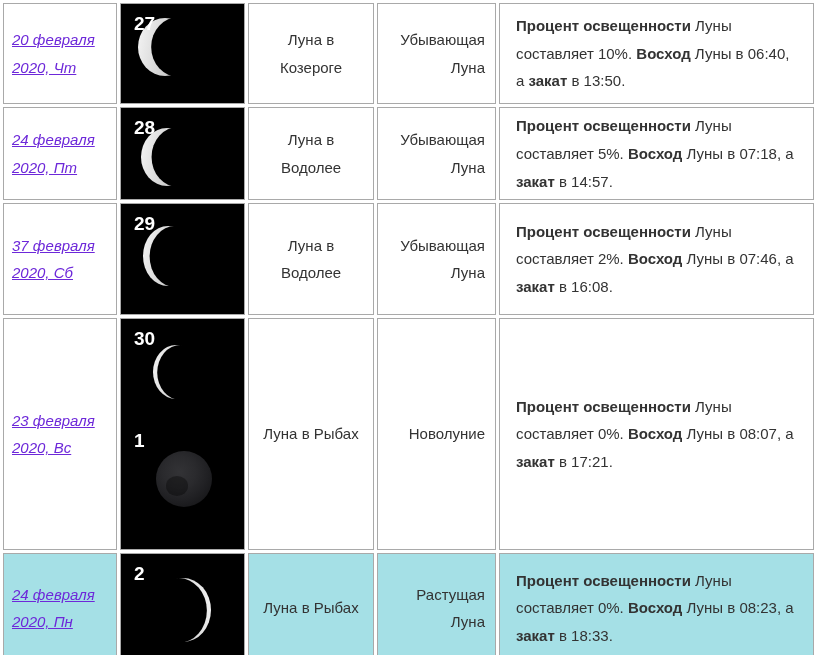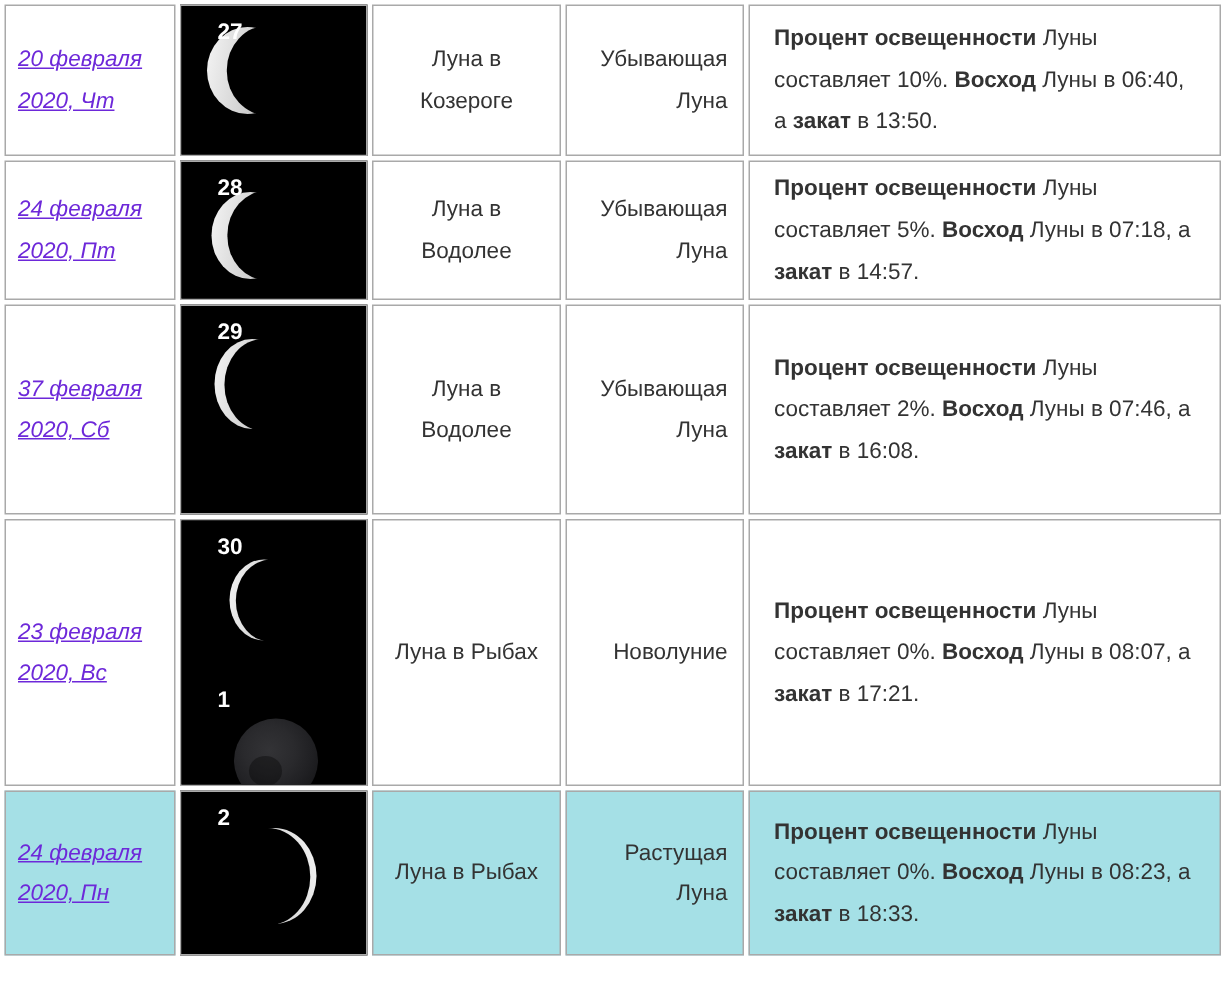--- a/index.html
+++ b/index.html
@@ -1,26 +1,26 @@
 <!DOCTYPE html>
 <html><head>
 <meta charset="utf-8">
 <style>
   html,body{margin:0;padding:0;background:#fff;}
   body{font-family:"Liberation Sans","DejaVu Sans",sans-serif;font-size:15px;color:#333;}
   table.mooncal{width:817px;table-layout:fixed;border-collapse:separate;border-spacing:3px;}
   td.cell{border:1px solid #a9a9a9;vertical-align:middle;box-sizing:border-box;background:#fff;line-height:1.85;}
   col.c-date{width:114px;} col.c-moon{width:125px;} col.c-zodiac{width:126px;} col.c-phase{width:119px;} col.c-desc{width:auto;}
-  tr.r1 td{height:101px;} tr.r2 td{height:76px;} tr.r3 td{height:140px;}
-  tr.r4 td{height:178px;} tr.r5 td{height:110px;}
+  tr.r1 td{height:101px;} tr.r2 td{height:76px;} tr.r3 td{height:112px;}
+  tr.r4 td{height:232px;} tr.r5 td{height:110px;}
   td.date-cell{padding:4px 8px;}
   a.date-link{color:#6d28d9;text-decoration:underline;font-style:italic;}
   td.moon-cell{padding:0;background:#000;}
   .moon-scene{position:relative;width:100%;height:100%;background:#000;overflow:hidden;}
-  .moon-num{position:absolute;left:24px;color:#fff;font-weight:bold;font-size:15px;line-height:1;z-index:3;}
+  .moon-num{position:absolute;left:13px;color:#fff;font-weight:bold;font-size:19px;line-height:1;z-index:3;}
   .num-top{top:10px;}
   .num-mid{top:112px;}
   .crescent{position:absolute;border-radius:50%;background:linear-gradient(100deg,#f5f5f5 0%,#cfcfcf 55%,#9a9a9a 100%);}
   .crescent::after{content:'';position:absolute;top:-1%;left:0;width:102%;height:102%;border-radius:50%;background:#000;transform:translateX(var(--shift));}
   .cres-27{width:54px;height:58px;left:17px;top:14px;--shift:24%;}
   .cres-28{width:52px;height:58px;left:20px;top:20px;--shift:20%;}
   .cres-29{width:50px;height:60px;left:22px;top:22px;--shift:13%;}
   .cres-30{width:46px;height:54px;left:32px;top:26px;--shift:9%;}
   .cres-2{width:56px;height:64px;left:34px;top:24px;--shift:-9%;background:linear-gradient(-100deg,#f5f5f5 0%,#cfcfcf 55%,#9a9a9a 100%);}
   .newmoon{position:absolute;width:56px;height:56px;left:35px;top:132px;border-radius:50%;

